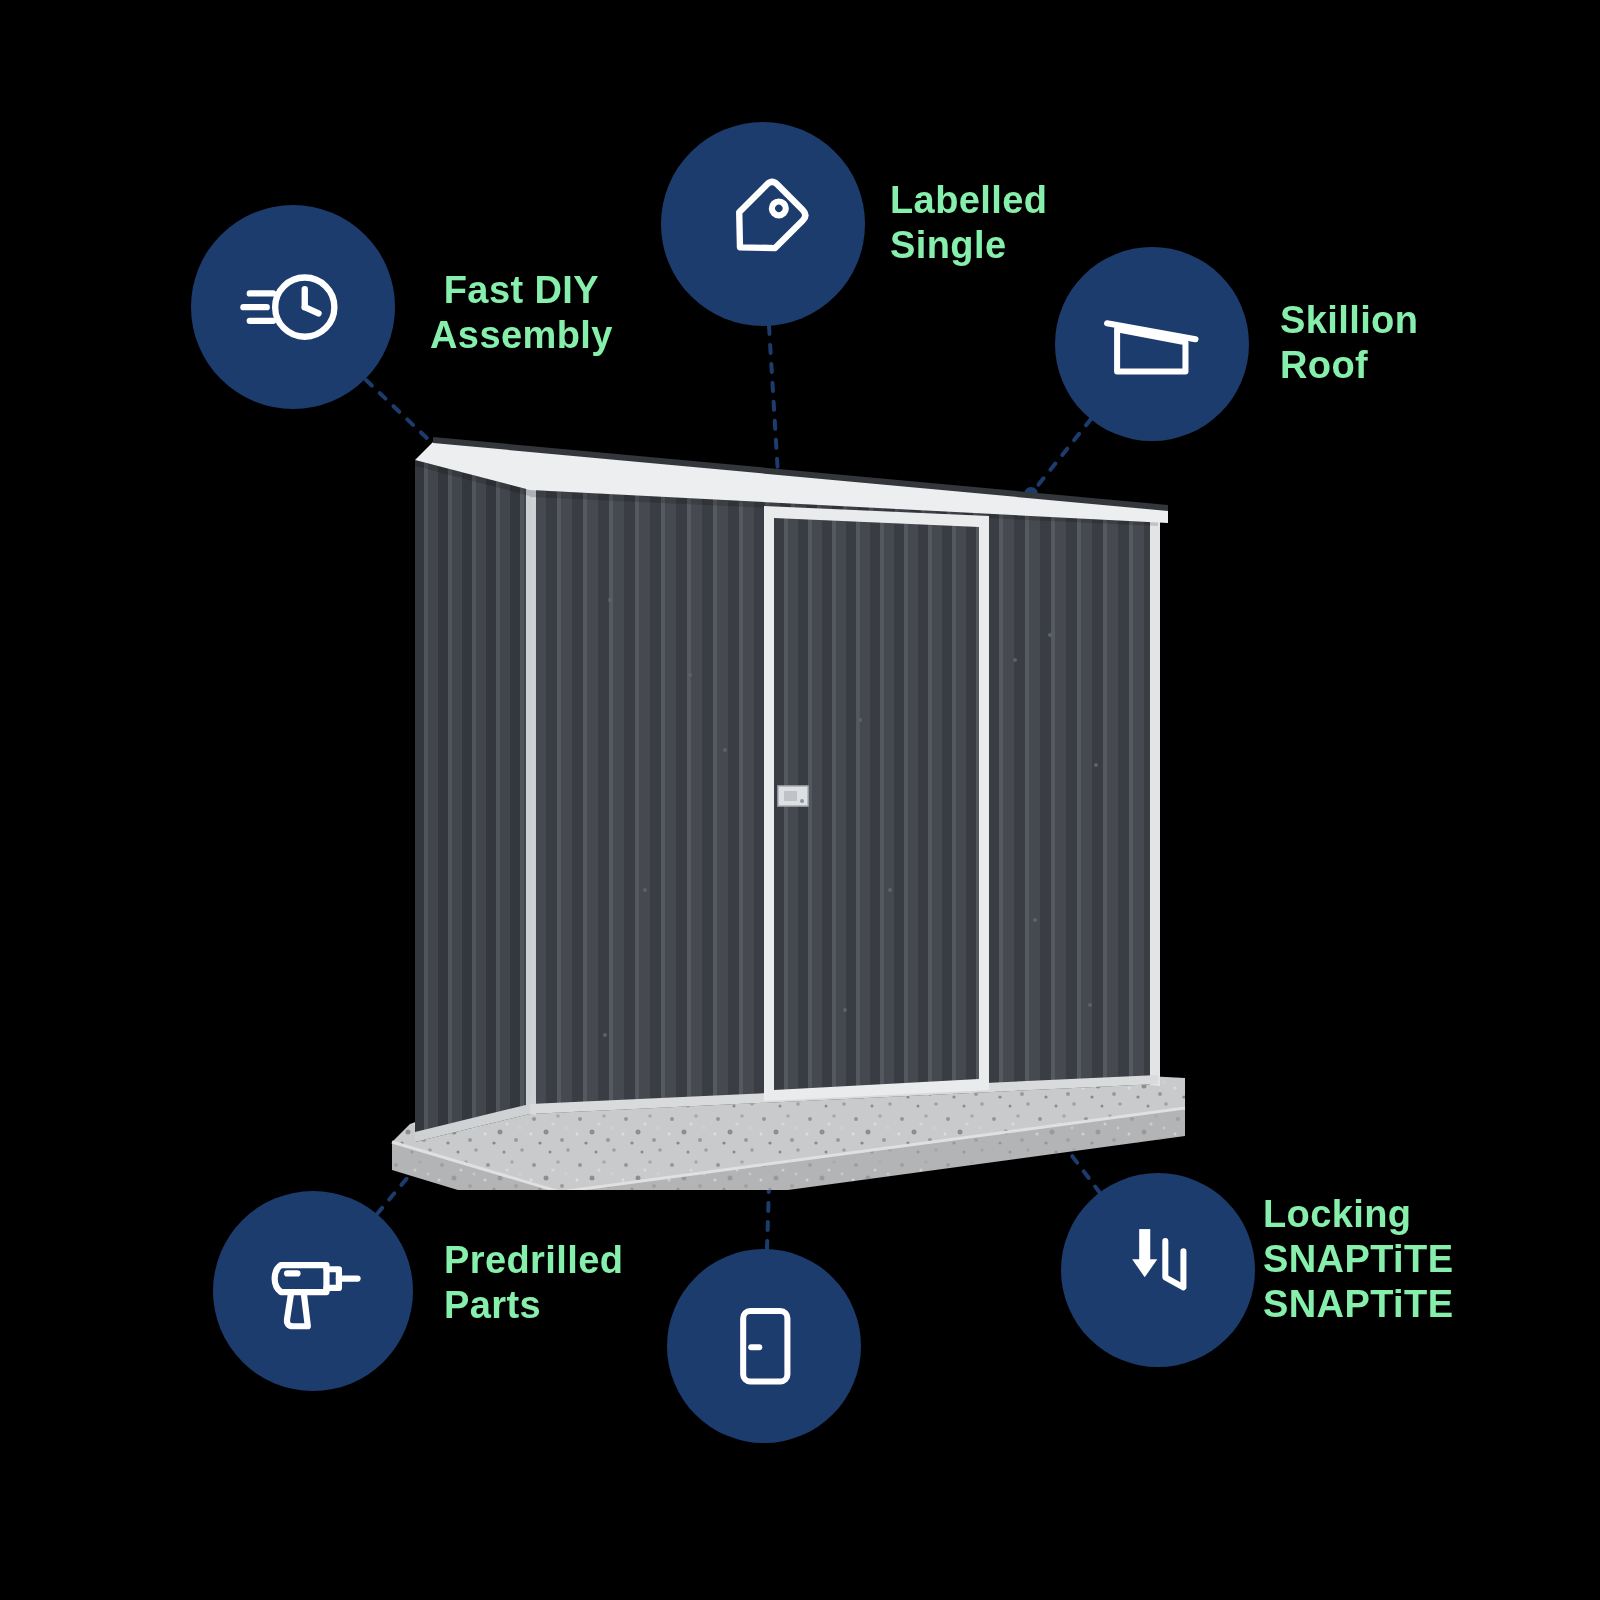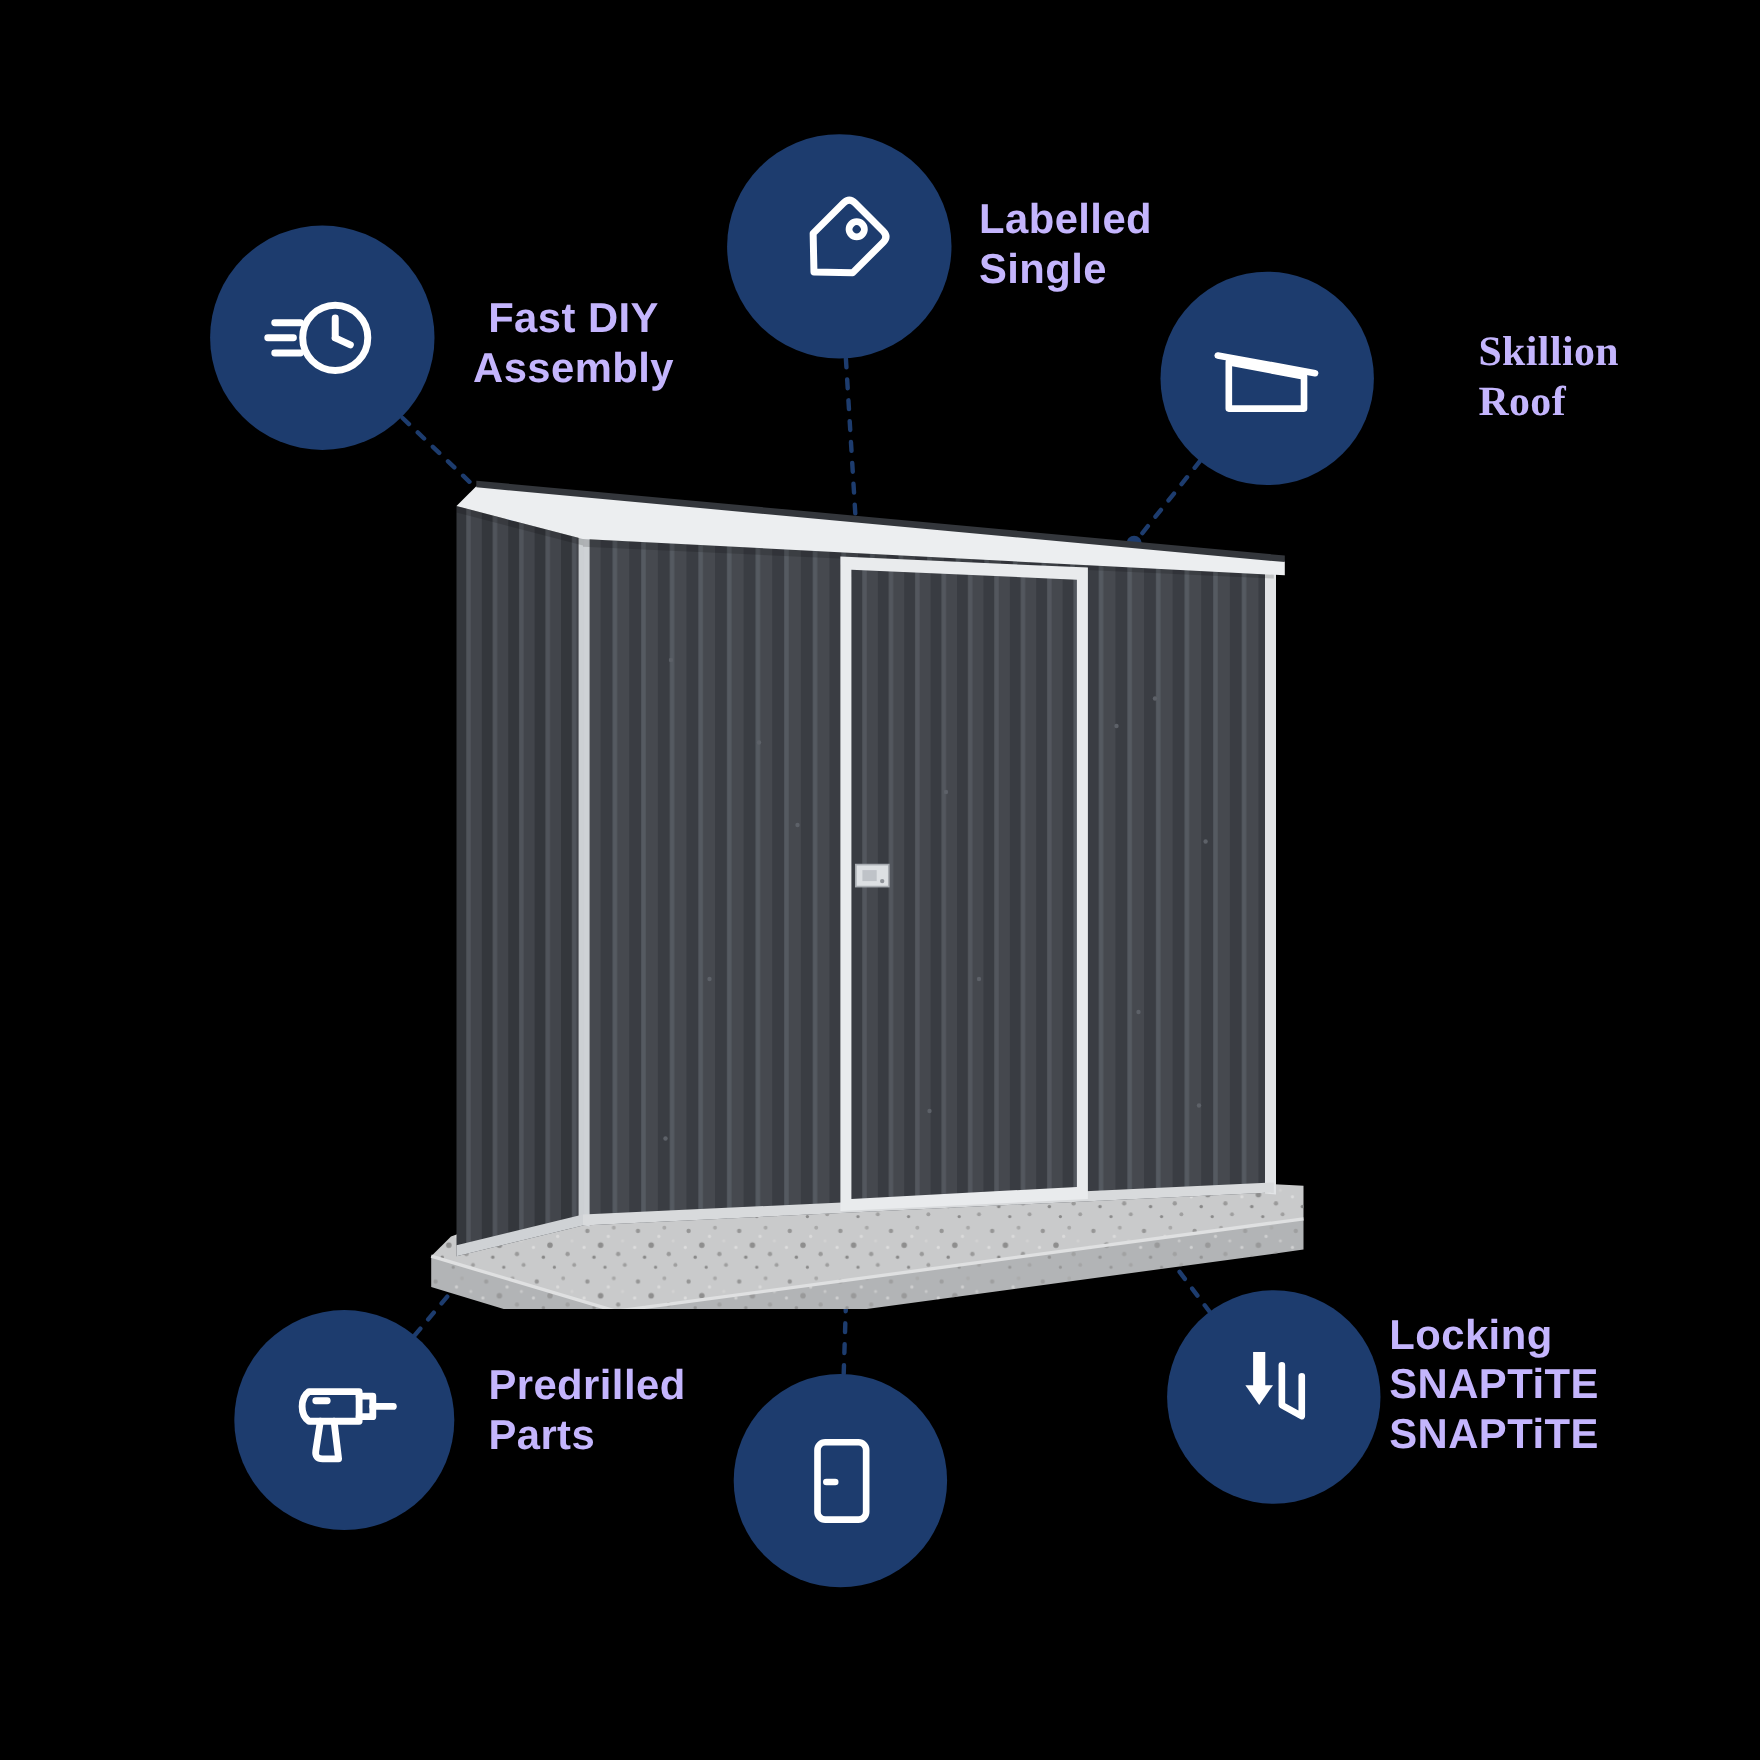--- a/index.html
+++ b/index.html
@@ -10,31 +10,31 @@
   .layer{position:absolute;left:0;top:0;}
   
   .circle{
     position:absolute;border-radius:50%;background:#1d3c6e;
     display:flex;align-items:center;justify-content:center;
   }
   .circle svg{width:57%;height:57%;}
   .icon-stroke{stroke:#ffffff;stroke-width:6;fill:none;stroke-linecap:round;stroke-linejoin:round;}
   
   .label{
-    position:absolute;color:#c4b5fd;font-weight:700;font-size:38px;
+    position:absolute;color:#86efac;font-weight:700;font-size:38px;
     line-height:45px;letter-spacing:0.4px;white-space:nowrap;
   }
   .label span{display:block;}
   
   #c1{left:191px;top:205px;width:204px;height:204px;}
   #l1{left:430px;top:268px;text-align:center;}
   #c2{left:661px;top:122px;width:204px;height:204px;}
   #l2{left:890px;top:178px;}
   #c3{left:1055px;top:247px;width:194px;height:194px;}
-  #l3{left:1344px;top:298px;font-family:Liberation Serif, serif;}
+  #l3{left:1280px;top:298px;}
   #c4{left:213px;top:1191px;width:200px;height:200px;}
   #l4{left:444px;top:1238px;}
   #c5{left:667px;top:1249px;width:194px;height:194px;}
   #l5{left:882px;top:1300px;}
   #c6{left:1061px;top:1173px;width:194px;height:194px;}
   #l6{left:1263px;top:1192px;}
   .conn{stroke:#1d3c6e;stroke-width:4;stroke-dasharray:8 11;stroke-linecap:round;fill:none;}
   .dot{fill:#1d3c6e;}
   .shed{position:absolute;left:390px;top:420px;width:800px;height:770px;}
 </style>

